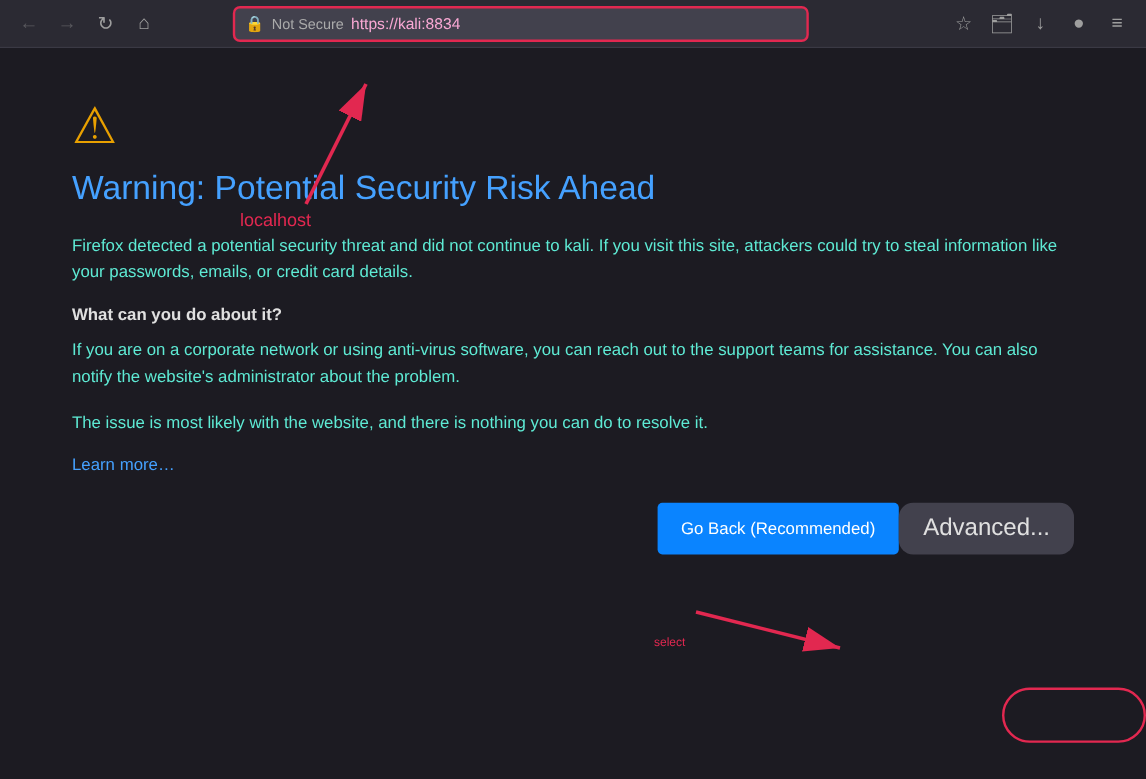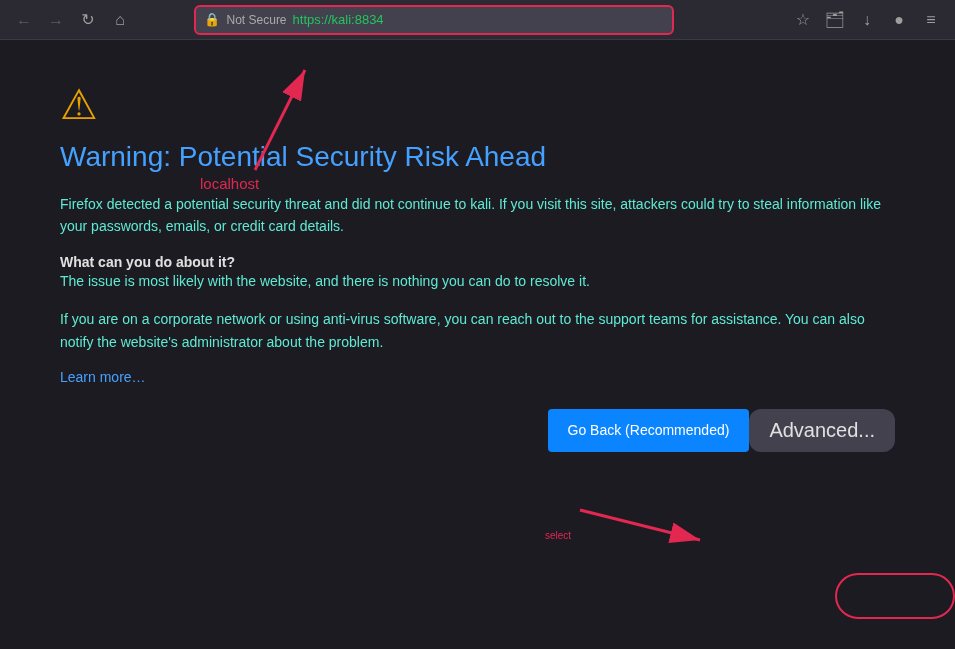--- a/index.html
+++ b/index.html
@@ -68,21 +68,21 @@
       align-items: center;
       gap: 3px;
     }
 
     .lock-icon-warning {
       color: #aaa;
       font-size: 13px;
     }
 
     .address-url {
-      color: #22c55e;
+      color: #f9a8d4;
       font-size: 13px;
       flex: 1;
       background: transparent;
       border: none;
       outline: none;
       white-space: nowrap;
       overflow: hidden;
     }
 
     .toolbar-right {
@@ -166,20 +166,21 @@
     .warning-body {
       color: #5eead4;
       line-height: 1.6;
       margin-bottom: 16px;
       max-width: 860px;
     }
 
     .what-to-do {
       font-weight: bold;
       color: #e0e0e0;
+      margin-bottom: 10px;
       font-size: 14px;
     }
 
     .learn-more {
       color: #45a1ff;
       text-decoration: none;
       cursor: pointer;
       font-size: 14px;
     }
 
@@ -289,23 +290,23 @@
   <h1 class="warning-title">
     <span>Warning: </span><span style="color:#45a1ff;">Potential Security Risk Ahead</span>
   </h1>
 
   
   <p class="warning-body">Firefox detected a potential security threat and did not continue to kali. If you visit this site, attackers could try to steal information like your passwords, emails, or credit card details.</p>
 
   
   <p class="what-to-do">What can you do about it?</p>
 
+  <p class="warning-body">If you are on a corporate network or using anti-virus software, you can reach out to the support teams for assistance. You can also notify the website's administrator about the problem.</p>
+
   <p class="warning-body">The issue is most likely with the website, and there is nothing you can do to resolve it.</p>
-
-  <p class="warning-body">If you are on a corporate network or using anti-virus software, you can reach out to the support teams for assistance. You can also notify the website's administrator about the problem.</p>
 
   
   <a class="learn-more" href="#">Learn more…</a>
 
   
   <div class="buttons-row">
     <button class="btn-go-back">Go Back (Recommended)</button>
     <button class="btn-advanced">Advanced...</button>
   </div>
 

